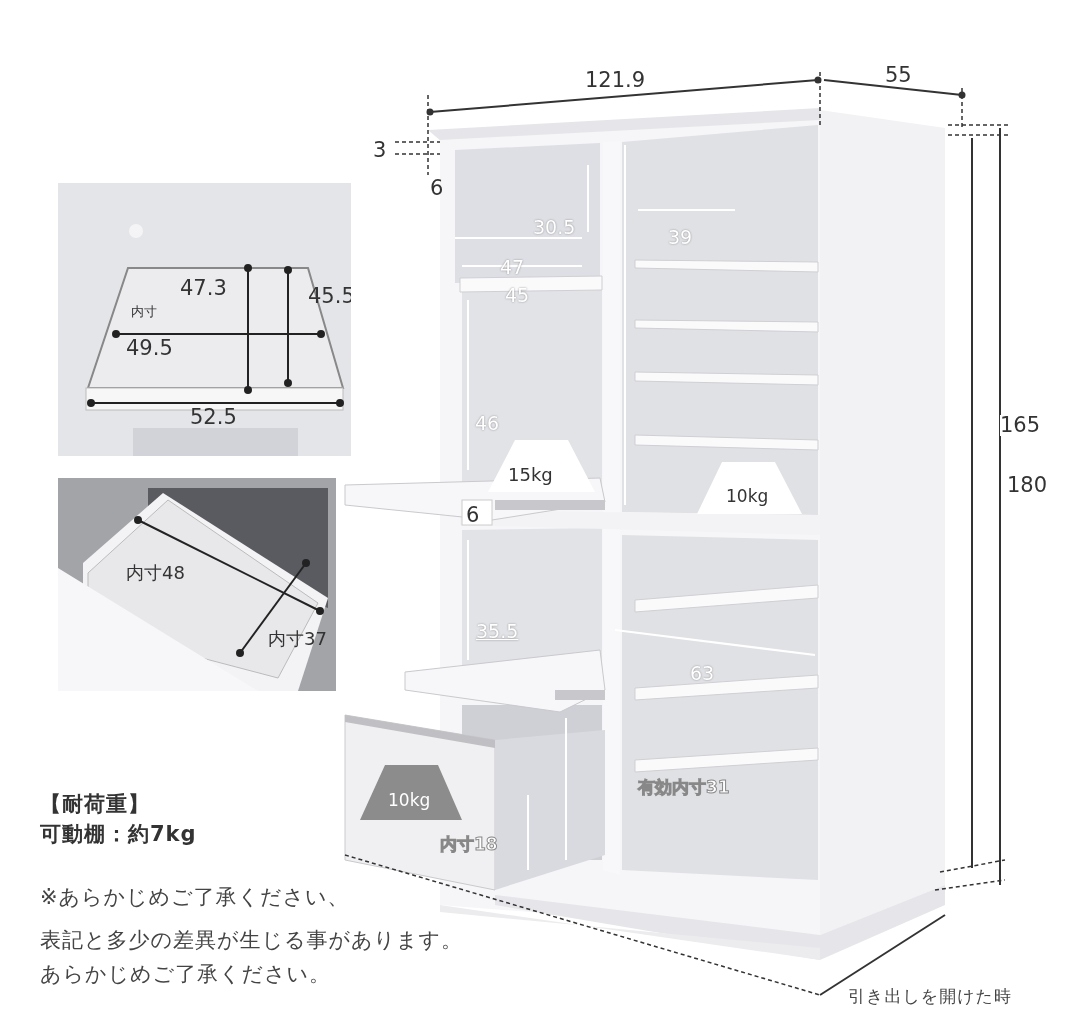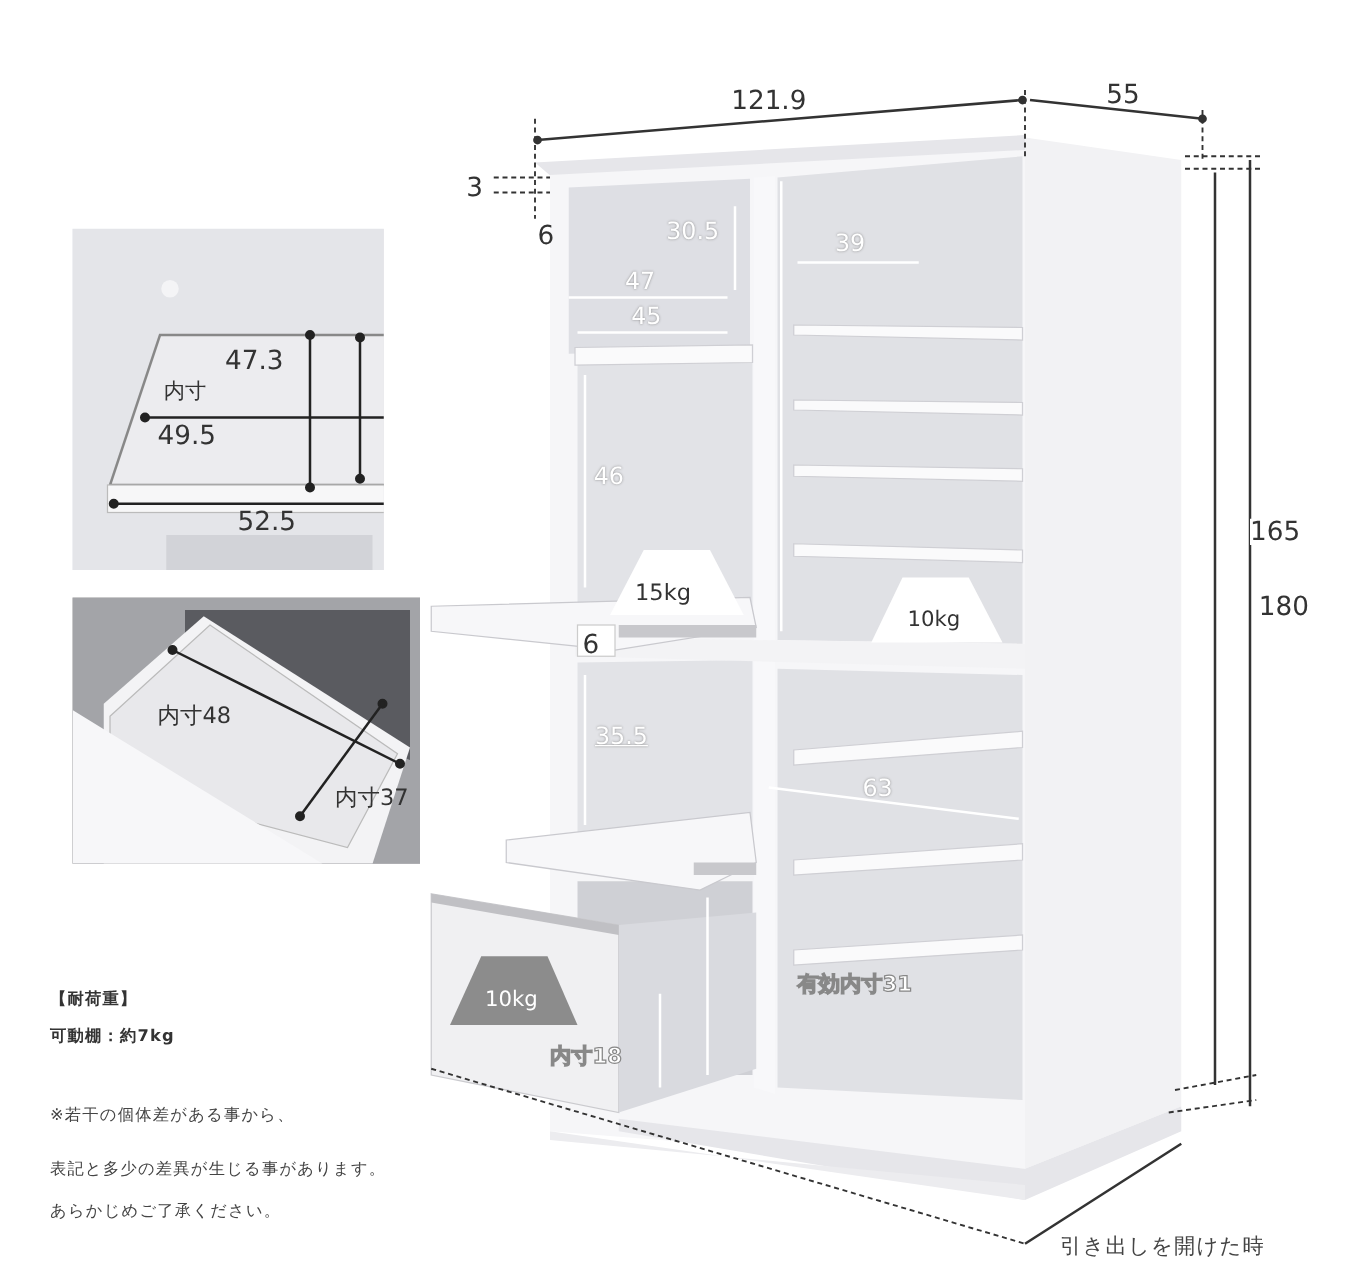--- a/index.html
+++ b/index.html
@@ -1,22 +1,22 @@
 <!DOCTYPE html>
 <html><head>
   <meta charset="utf-8">
   <style>
     html, body { margin: 0; padding: 0; background: #ffffff; }
     body { width: 1080px; height: 1016px; position: relative; overflow: hidden;
            font-family: "DejaVu Sans", "Liberation Sans", sans-serif; color: #333; }
     .dim { position: absolute; font-size: 21px; color: #333; line-height: 1; white-space: nowrap; }
-    .dim-w { position: absolute; font-size: 19px; color: #ffffff; line-height: 1; white-space: nowrap; }
+    .dim-w { position: absolute; font-size: 19px; color: #ffffff; line-height: 1; white-space: nowrap; margin-top: 42px; }
     .dim-w.shadow { text-shadow: 0 0 2px #888; }
     .photo { position: absolute; background: #e9e9ec; overflow: hidden; }
-    .note { position: absolute; font-size: 13px; color: #444; white-space: nowrap; letter-spacing: 1px; }
+    .note { position: absolute; font-size: 21px; color: #444; white-space: nowrap; letter-spacing: 1px; }
     .note.bold { font-weight: bold; color: #333; }
     svg { position: absolute; left: 0; top: 0; }
     .outline-txt { position: absolute; font-size: 17px; color: #fff; font-weight: bold;
                    -webkit-text-stroke: 1px #888; white-space: nowrap; }
     .kg { position: absolute; font-size: 18px; white-space: nowrap; }
   </style>
 </head>
 <body>
 
 <svg width="1080" height="1016" viewBox="0 0 1080 1016">
@@ -103,21 +103,21 @@
     <line x1="395" y1="142" x2="440" y2="142"></line>
     <line x1="395" y1="154" x2="440" y2="154"></line>
     <line x1="948" y1="125" x2="1008" y2="125"></line>
     <line x1="948" y1="135" x2="1008" y2="135"></line>
     <line x1="940" y1="872" x2="1005" y2="860"></line>
     <line x1="935" y1="890" x2="1005" y2="880"></line>
     <line x1="345" y1="855" x2="820" y2="995"></line>
   </g>
 </svg>
 
-<div class="photo" style="left:58px; top:183px; width:249px; height:273px; background:#e4e5e9;">
+<div class="photo" style="left:58px; top:183px; width:293px; height:273px; background:#e4e5e9;">
   <svg width="313" height="273" viewBox="0 0 313 273">
     <rect x="0" y="0" width="313" height="273" fill="#e4e5e9"></rect>
     <polygon points="70,85 250,85 285,205 30,205" fill="#ececef" stroke="#888" stroke-width="2"></polygon>
     <rect x="28" y="205" width="257" height="22" fill="#f7f7f8" stroke="#bbb"></rect>
     <rect x="75" y="245" width="165" height="30" fill="#d2d3d8"></rect>
     <circle cx="78" cy="48" r="7" fill="#f4f4f6"></circle>
     <g stroke="#222" stroke-width="2" fill="#222">
       <line x1="190" y1="85" x2="190" y2="207"></line>
         <circle cx="190" cy="85" r="3"></circle>
         <circle cx="190" cy="207" r="3"></circle>
@@ -127,21 +127,21 @@
       <line x1="58" y1="151" x2="263" y2="151"></line>
         <circle cx="58" cy="151" r="3"></circle>
         <circle cx="263" cy="151" r="3"></circle>
       <line x1="33" y1="220" x2="282" y2="220"></line>
         <circle cx="33" cy="220" r="3"></circle>
         <circle cx="282" cy="220" r="3"></circle>
     </g>
   </svg>
   <span class="dim" style="left:122px; top:95px;">47.3</span>
   <span class="dim" style="left:250px; top:103px;">45.5</span>
-  <span class="dim" style="left:73px; top:122px; font-size:17px;">内寸</span>
+  <span class="dim" style="left:73px; top:122px; font-size:13px;">内寸</span>
   <span class="dim" style="left:68px; top:155px;">49.5</span>
   <span class="dim" style="left:132px; top:224px;">52.5</span>
 </div>
 
 <div class="photo" style="left:58px; top:478px; width:278px; height:213px; background:#9fa0a4;">
   <svg width="278" height="213" viewBox="0 0 278 213">
     <rect x="0" y="0" width="278" height="213" fill="#a3a4a8"></rect>
     <polygon points="90,10 270,10 270,130 90,60" fill="#5a5b60"></polygon>
     <polygon points="25,85 105,15 270,120 240,213 25,213" fill="#f3f3f5"></polygon>
     <polygon points="30,95 110,22 260,125 220,200 30,150" fill="#e8e8eb" stroke="#bbb"></polygon>
@@ -178,17 +178,17 @@
 <span class="outline-txt" style="left:590px; top:776px;margin-left:48px;">有効内寸31</span>
 <span class="outline-txt" style="left:440px; top:833px;">内寸18</span>
 
 <span class="kg" style="left:508px; top:464px; color:#333;">15kg</span>
 <span class="kg" style="left:726px; top:486px; color:#333; font-size:17px;">10kg</span>
 <span class="kg" style="left:388px; top:790px; color:#ffffff; font-size:17px;">10kg</span>
 
 <span class="note bold" style="left:40px; top:790px;">【耐荷重】</span>
 <span class="note bold" style="left:40px; top:820px;">可動棚：約7kg</span>
 
-<span class="note" style="left:40px; top:883px;">※若干の個体差がある事から、</span>
+<span class="note" style="left:40px; top:883px;">※あらかじめご了承ください、</span>
 <span class="note" style="left:40px; top:926px;">表記と多少の差異が生じる事があります。</span>
 <span class="note" style="left:40px; top:960px;">あらかじめご了承ください。</span>
 
 <span class="note" style="left:848px; top:985px; font-size:17px;text-align:right;">引き出しを開けた時</span>
 
 </body></html>

